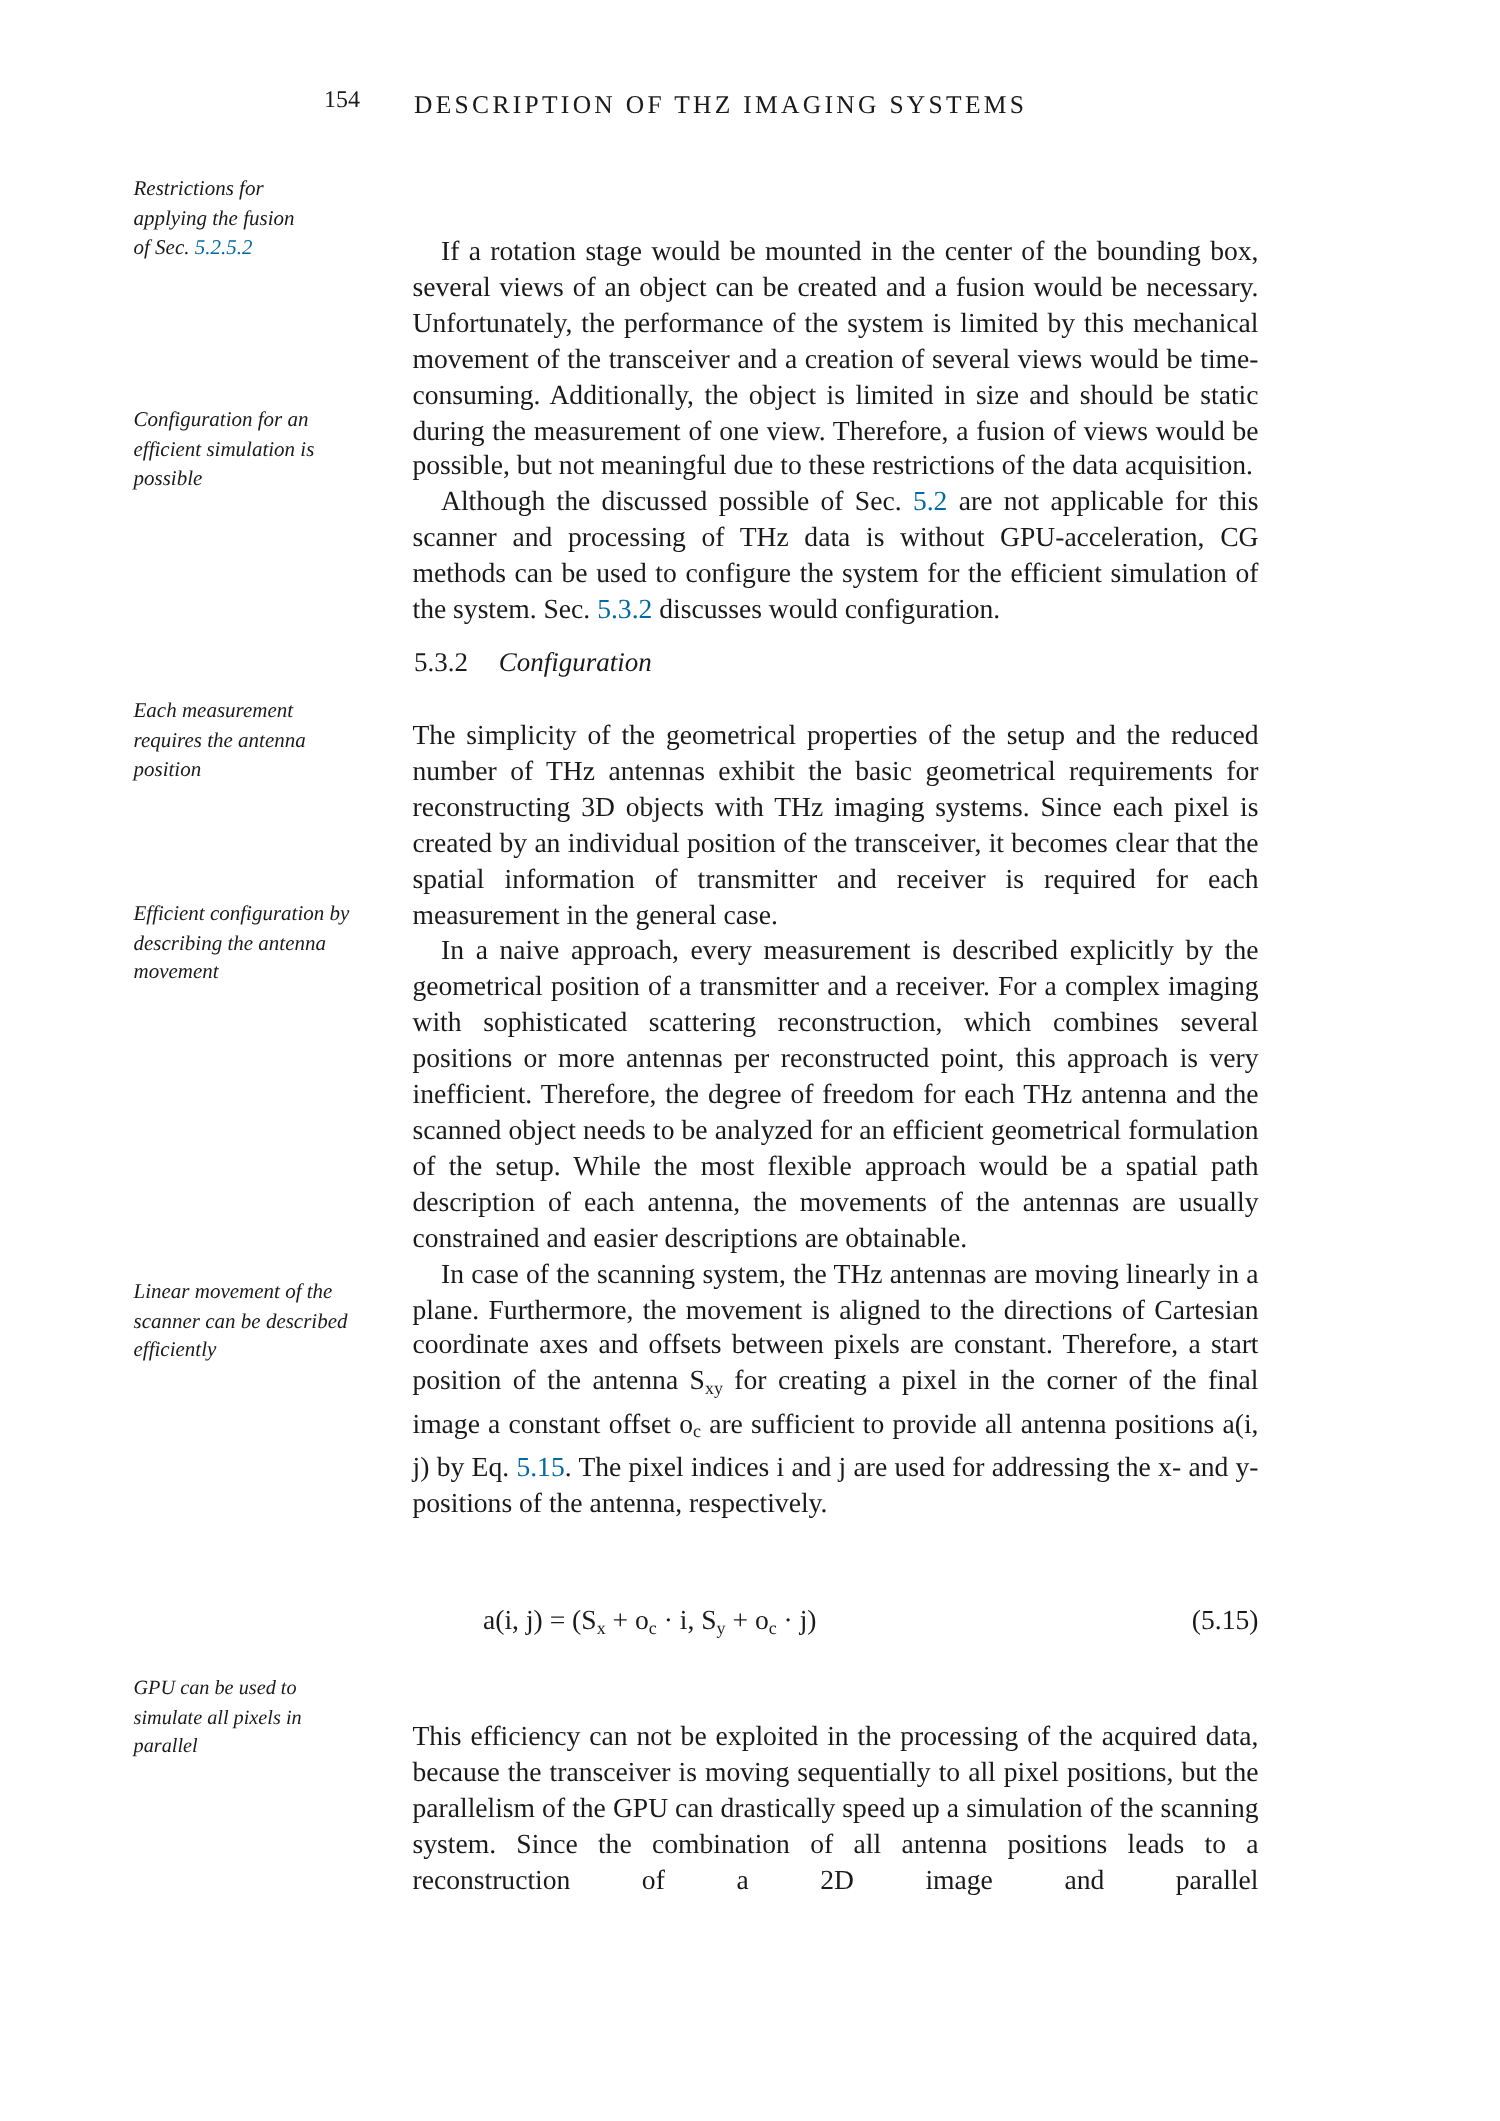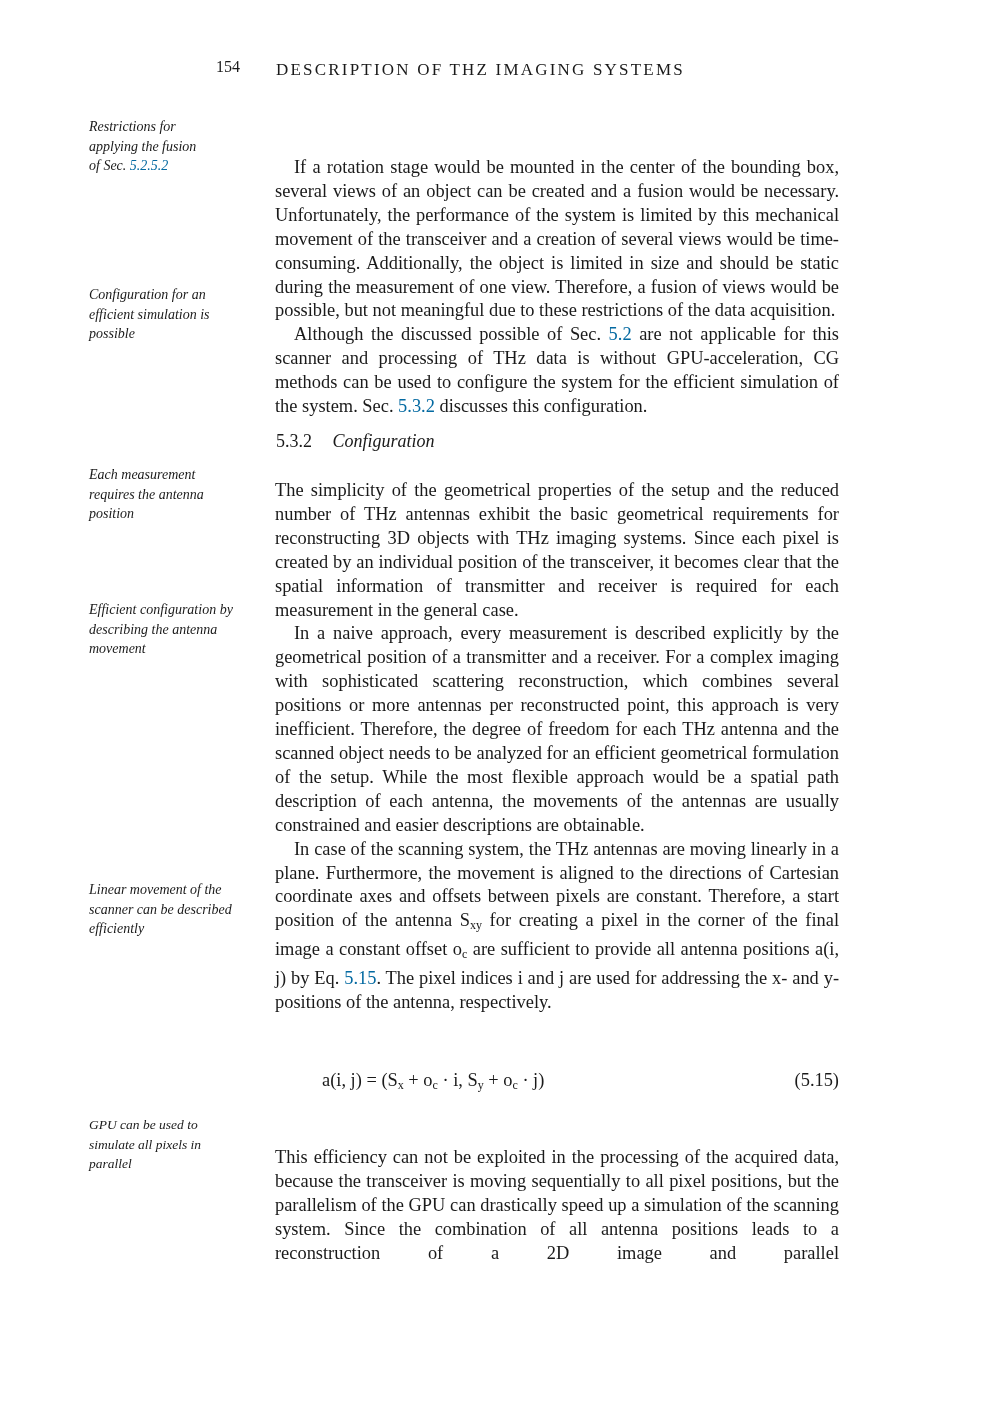--- a/index.html
+++ b/index.html
@@ -26,30 +26,30 @@
 <div class="header">
   <span class="page-num">154</span>
   <span class="running-head">description of thz imaging systems</span>
 </div>
 
 <div class="margin-note" style="top:117px;">
   <span>Restrictions for</span><br>
   <span>applying the fusion</span><br>
   <span>of Sec. </span><span class="link">5.2.5.2</span>
 </div>
-<div class="margin-note" style="top:285px;">Configuration for an efficient simulation is possible</div>
+<div class="margin-note" style="top:271px;">Configuration for an efficient simulation is possible</div>
 <div class="margin-note" style="top:465px;">Each measurement requires the antenna position</div>
 <div class="margin-note" style="top:600px;">Efficient configuration by describing the antenna movement</div>
-<div class="margin-note" style="top:880px;">Linear movement of the scanner can be described efficiently</div>
+<div class="margin-note" style="top:852px;">Linear movement of the scanner can be described efficiently</div>
 <div class="margin-note" style="top:1115px; font-size:13.5px;">GPU can be used to simulate all pixels in parallel</div>
 
 <div class="body-text" style="top:124px;margin-top:32px;">
   <p class="para indent">If a rotation stage would be mounted in the center of the bounding box, several views of an object can be created and a fusion would be necessary. Unfortunately, the performance of the system is limited by this mechanical movement of the transceiver and a creation of several views would be time-consuming. Additionally, the object is limited in size and should be static during the measurement of one view. Therefore, a fusion of views would be possible, but not meaningful due to these restrictions of the data acquisition.</p>
   <p class="para indent">
-    <span>Although the discussed possible of Sec. </span><span class="link">5.2</span><span> are not applicable for this scanner and processing of THz data is without GPU-acceleration, CG methods can be used to configure the system for the efficient simulation of the system. Sec. </span><span class="link">5.3.2</span><span> discusses this configuration.</span>
+    <span>Although the discussed possible of Sec. </span><span class="link">5.2</span><span> are not applicable for this scanner and processing of THz data is without GPU-acceleration, CG methods can be used to configure the system for the efficient simulation of the system. Sec. </span><span class="link">5.3.2</span><span> discusses would configuration.</span>
   </p>
 </div>
 
 <div class="subsec">
   <span class="num">5.3.2</span>
   <span class="title">Configuration</span>
 </div>
 
 <div class="body-text" style="top:479px;">
   <p class="para">The simplicity of the geometrical properties of the setup and the reduced number of THz antennas exhibit the basic geometrical requirements for reconstructing 3D objects with THz imaging systems. Since each pixel is created by an individual position of the transceiver, it becomes clear that the spatial information of transmitter and receiver is required for each measurement in the general case.</p>

